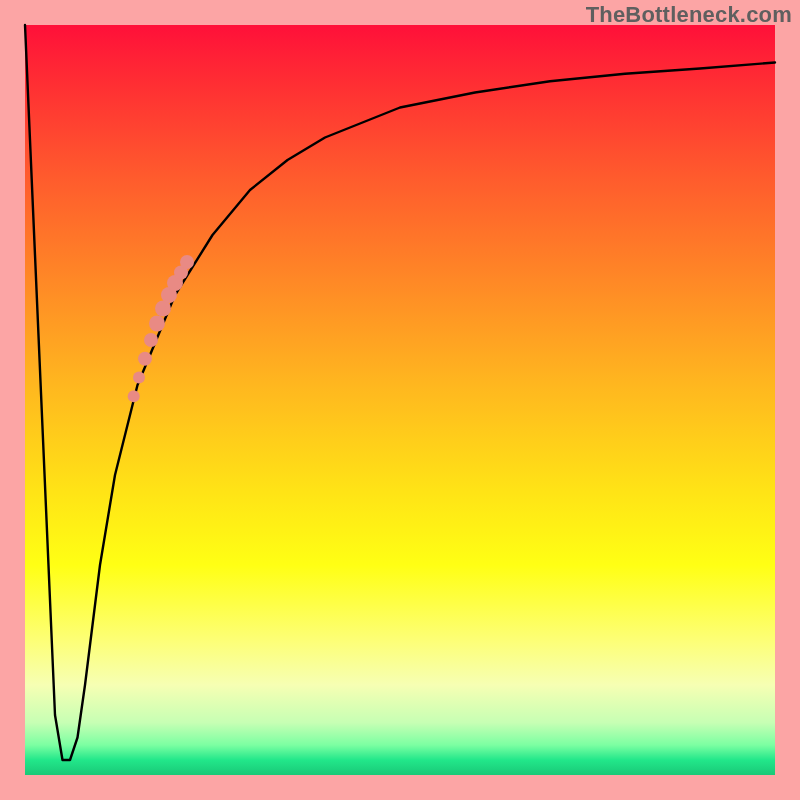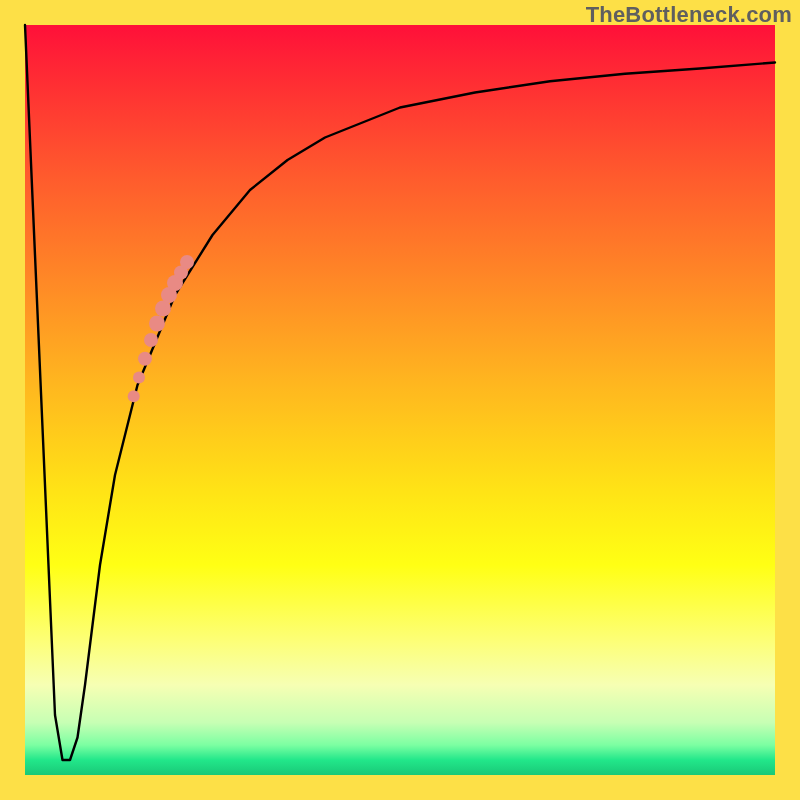--- a/index.html
+++ b/index.html
@@ -8,21 +8,21 @@
     width: 800px;
     height: 800px;
     overflow: hidden;
     background: #000;
     font-family: Arial, Helvetica, sans-serif;
   }
   .frame {
     position: relative;
     width: 800px;
     height: 800px;
-    background: #fde047;
+    background: #fca5a5;
   }
   .watermark {
     position: absolute;
     top: 2px;
     right: 8px;
     color: #5f5f5f;
     font-size: 22px;
     font-weight: 600;
     letter-spacing: 0.2px;
     user-select: none;

